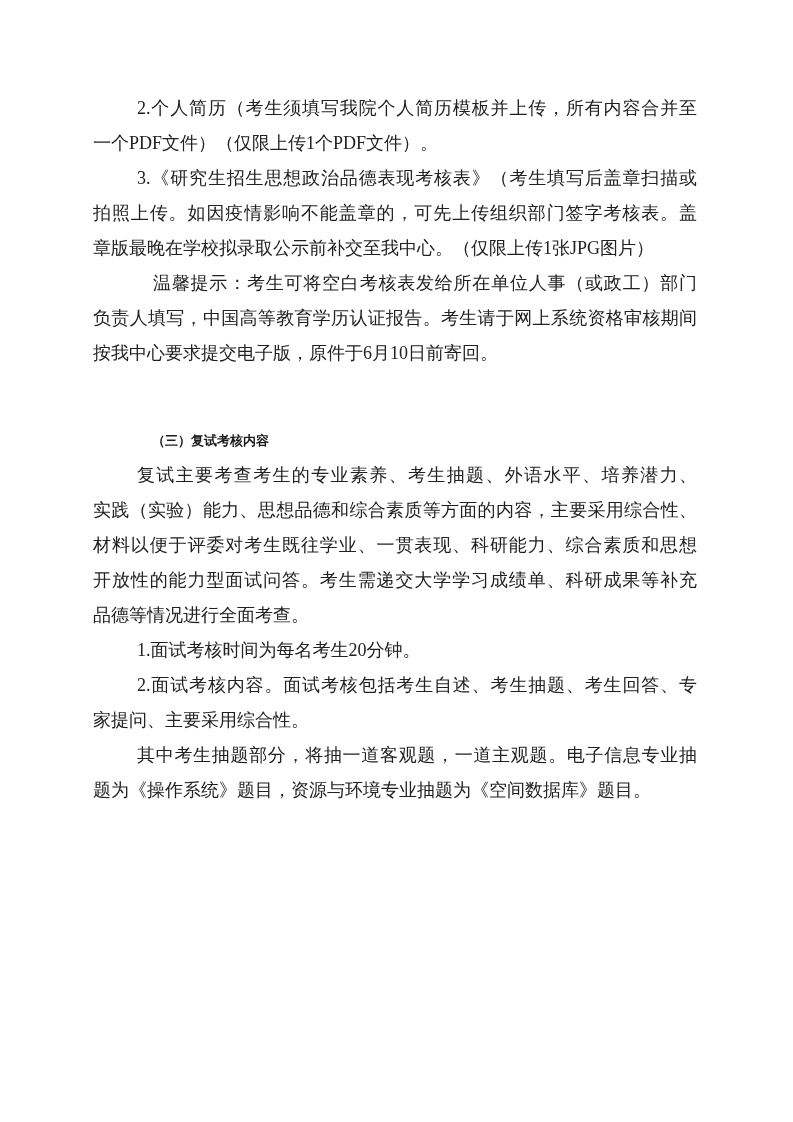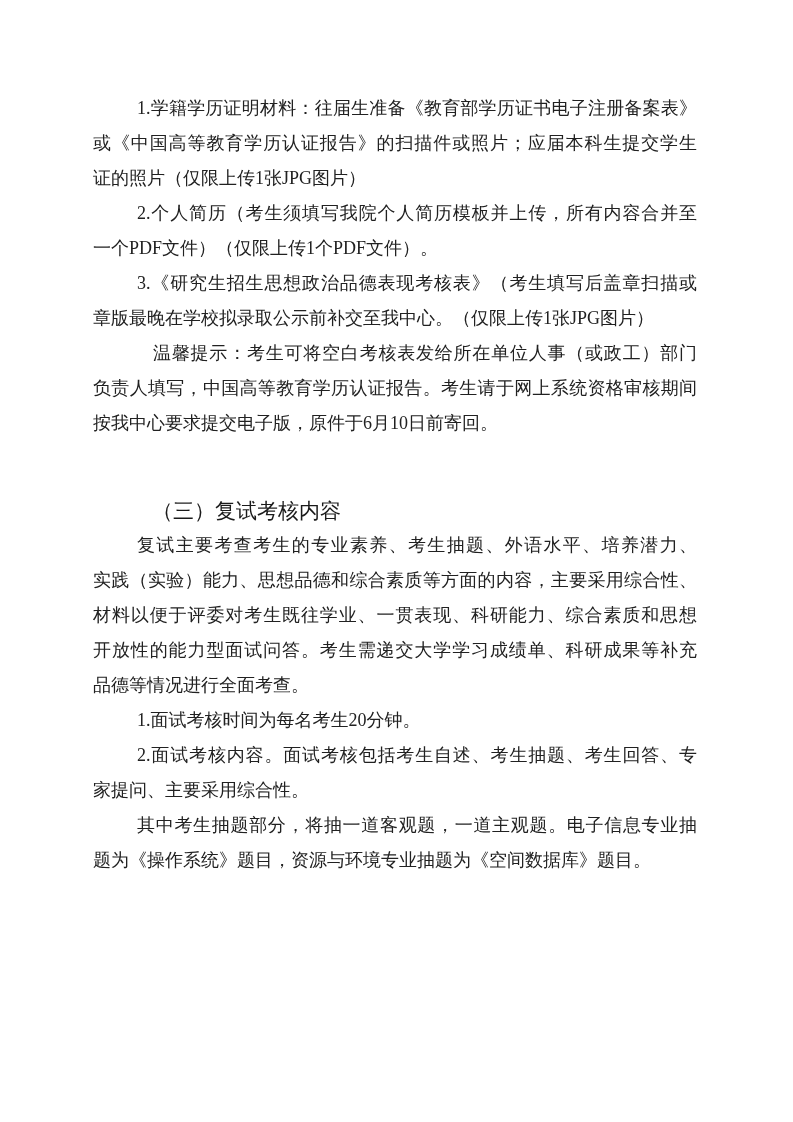--- a/index.html
+++ b/index.html
@@ -32,43 +32,39 @@
     text-align: justify;
     text-align-last: justify;
     text-justify: inter-character;
     overflow: hidden;
   }
   .line.last {
     text-align-last: left;
   }
   .heading .line {
     font-family: "Liberation Sans", "DejaVu Sans", sans-serif;
-    font-weight: normal;
-    font-size: 21px;
+    font-weight: bold;
+    font-size: 13px;
     text-align-last: left;
   }
   .gap {
     width: 100%;
   }
 </style>
 </head>
 <body>
 
 <div class="page" style="background: rgb(255, 255, 255); color: rgb(33, 33, 33);">
     <div class="para">
-      <div class="line" style="text-indent: 44px;">1.学籍学历证明材料：往届生准备《教育部学历证书电子注册备案表》</div>
-      <div class="line">或《中国高等教育学历认证报告》的扫描件或照片；应届本科生提交学生</div>
-      <div class="line last">证的照片（仅限上传1张JPG图片）</div>
-    </div>
-    <div class="para">
       <div class="line" style="text-indent: 44px;">2.个人简历（考生须填写我院个人简历模板并上传，所有内容合并至</div>
       <div class="line last">一个PDF文件）（仅限上传1个PDF文件）。</div>
     </div>
     <div class="para">
       <div class="line" style="text-indent: 44px;">3.《研究生招生思想政治品德表现考核表》（考生填写后盖章扫描或</div>
+      <div class="line">拍照上传。如因疫情影响不能盖章的，可先上传组织部门签字考核表。盖</div>
       <div class="line last">章版最晚在学校拟录取公示前补交至我中心。（仅限上传1张JPG图片）</div>
     </div>
     <div class="para">
       <div class="line" style="text-indent: 60px;">温馨提示：考生可将空白考核表发给所在单位人事（或政工）部门</div>
       <div class="line">负责人填写，中国高等教育学历认证报告。考生请于网上系统资格审核期间</div>
       <div class="line last">按我中心要求提交电子版，原件于6月10日前寄回。</div>
     </div>
     <div class="gap" style="height: 52px;"></div>
     <div class="heading" style="color: rgb(26, 26, 26);">
       <div class="line last" style="text-indent: 59px;">（三）复试考核内容</div>

